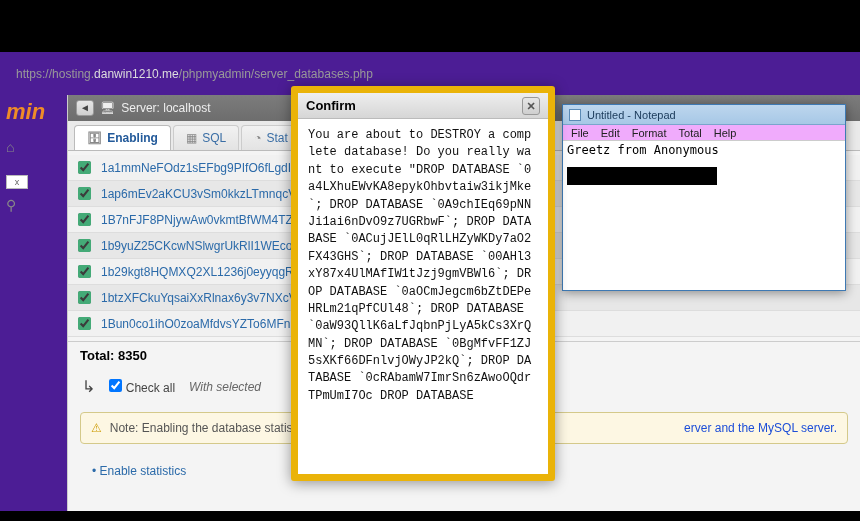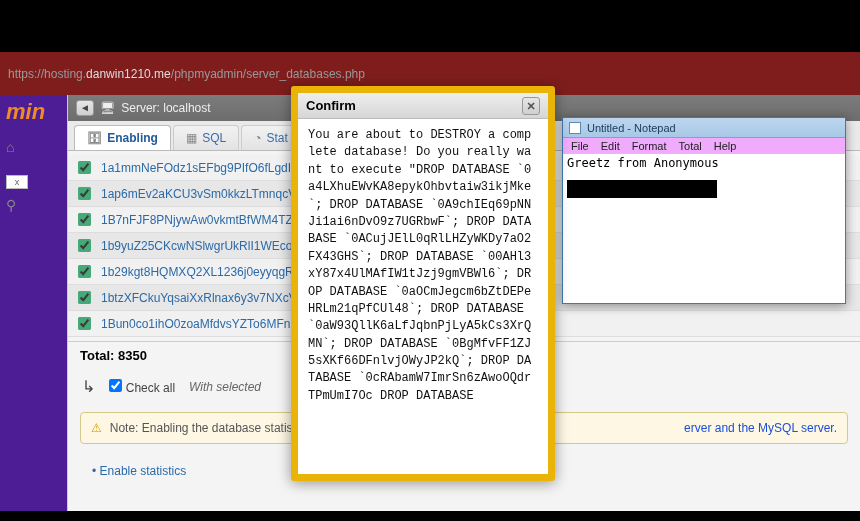--- a/index.html
+++ b/index.html
@@ -6,23 +6,23 @@
   body {
     width: 860px; height: 521px;
     font-family: Arial, sans-serif;
     font-size: 12px;
     background: #000;
     position: relative;
     overflow: hidden;
   }
   .topblack { height: 52px; background: #000; }
   .urlbar {
-    height: 43px; background: #7f1d1d;
+    height: 43px; background: #4c1d95;
     color: #999; font-size: 12px;
-    padding: 5px 8px;
+    padding: 5px 16px;
     display: flex; align-items: center;
   }
   .urlbar .host { color: #ddd; }
   .app-area {
     position: relative;
     height: 416px;
     background: #000;
     display: flex;
   }
   .logo-col {
@@ -169,21 +169,21 @@
     line-height: 1.45;
     overflow: hidden;
     color: #111;
     white-space: pre-wrap;
     word-break: break-all;
   }
 
   
   .notepad {
     position: absolute;
-    left: 562px; top: 117px;
+    left: 562px; top: 104px;
     width: 284px; height: 187px;
     background: #fff;
     border: 1px solid #3e79b3;
     box-shadow: 0 2px 10px rgba(0,0,0,0.4);
     z-index: 40;
     display: flex; flex-direction: column;
   }
   .np-title {
     height: 20px;
     background: linear-gradient(#bdd6ee,#a7c8e6);

